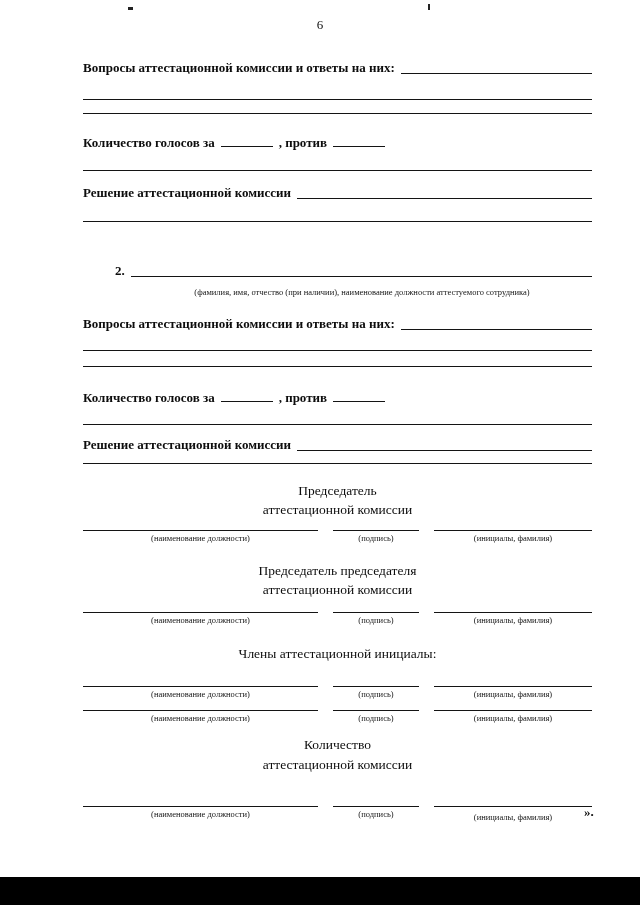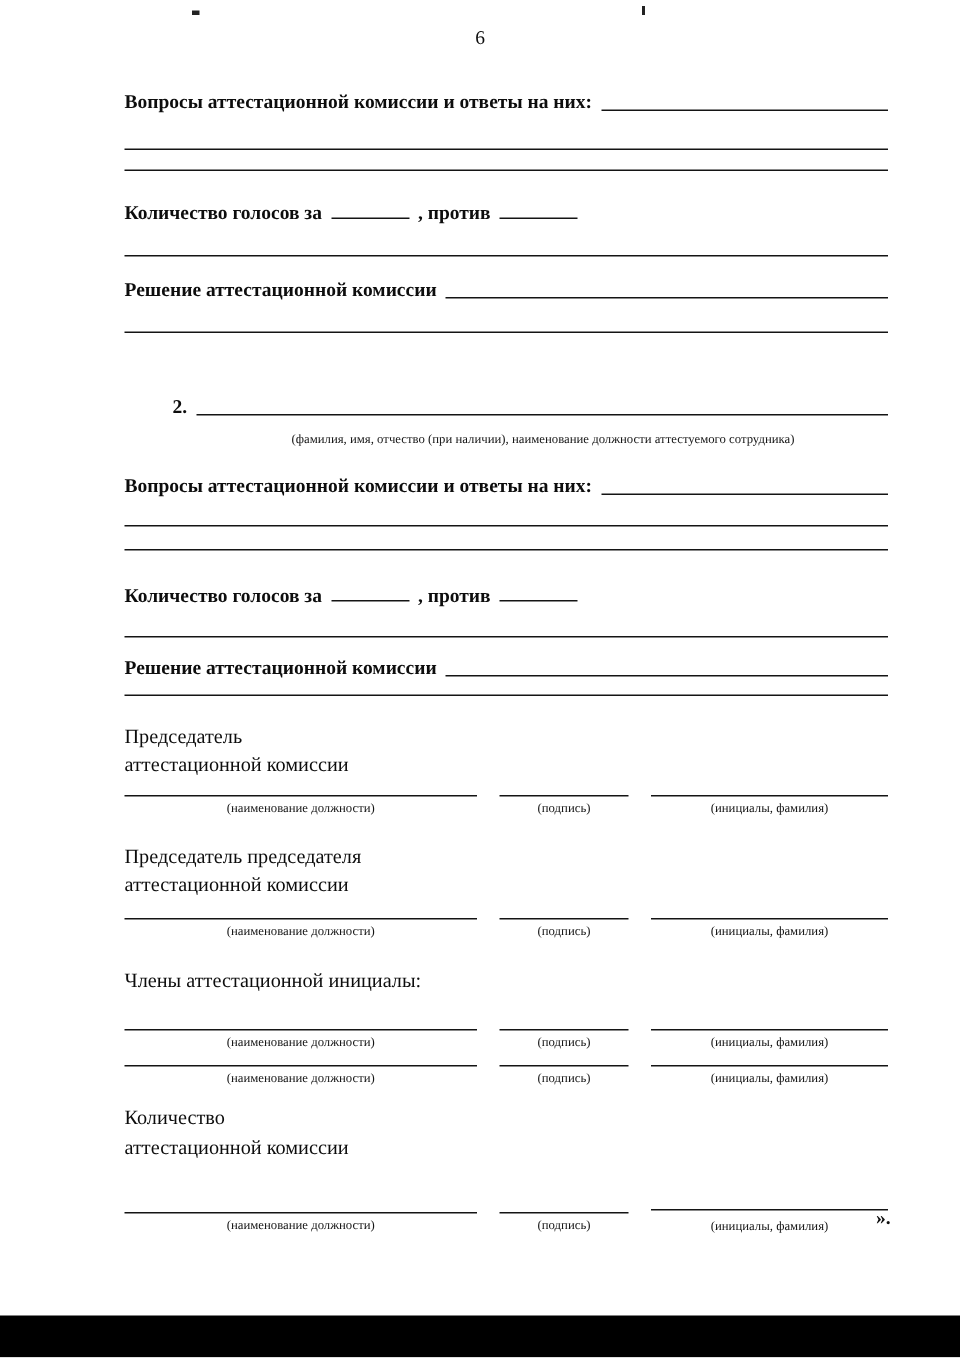--- a/index.html
+++ b/index.html
@@ -32,22 +32,22 @@
     margin:0 6px;
     vertical-align:baseline;
   }
   .caption {
     font-size:8.5px;
     color:#151515;
     text-align:center;
     padding-top:2px;
     white-space:nowrap;
   }
-  .signer { font-size:13.5px; line-height:19px; }
-  .sig-row { display:flex; justify-content:space-between; align-items:center; }
+  .signer { font-size:13.5px; line-height:19px;text-align:center; }
+  .sig-row { display:flex; justify-content:space-between; align-items:flex-start; }
   .sig-col .sig-line { border-top:1px solid #141414; height:0; }
   .quote { font-size:13px; font-weight:bold; }
   .scan-bar {
     position:absolute; left:0; right:0; bottom:0;
     height:28px; background:#000;
   }
   .speck { position:absolute; background:#222; }
 </style>
 </head>
 <body>

